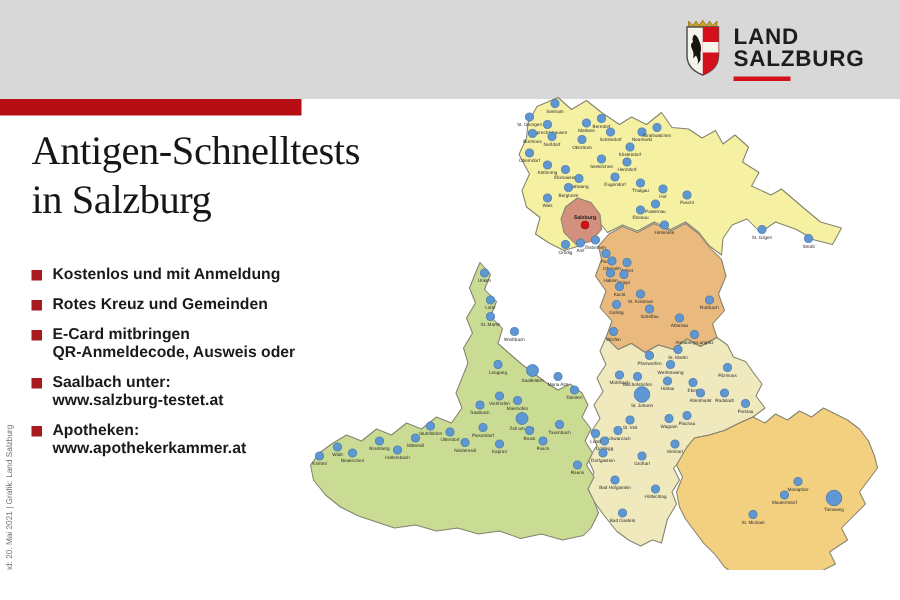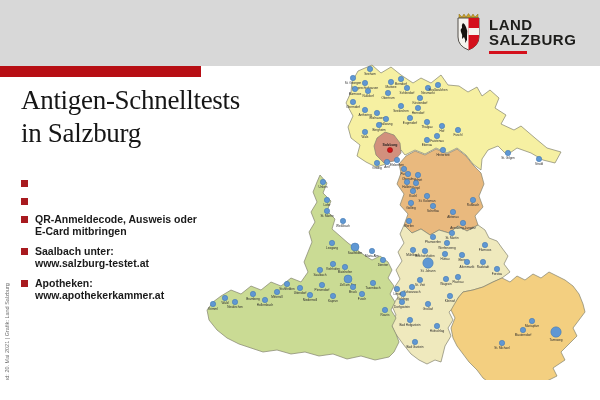--- a/index.html
+++ b/index.html
@@ -55,29 +55,35 @@
   <div class="accent-bar"></div>
 
   <div class="page-title">
     <div>Antigen-Schnelltests</div>
     <div>in Salzburg</div>
   </div>
 
   <div class="bullet-list">
       <div class="bullet-item">
         <span class="bullet-square" style="background: rgb(168, 26, 31);"></span>
-      </div>
-      <div class="bullet-item">
-        <span class="bullet-square" style="background: rgb(168, 26, 31);"></span>
-      </div>
-      <div class="bullet-item">
-        <span class="bullet-square" style="background: rgb(168, 26, 31);"></span>
-        <div class="bullet-text">
+        <div class="bullet-text">
+          <div>Kostenlos und mit Anmeldung</div>
+        </div>
+      </div>
+      <div class="bullet-item">
+        <span class="bullet-square" style="background: rgb(168, 26, 31);"></span>
+        <div class="bullet-text">
+          <div>Rotes Kreuz und Gemeinden</div>
+        </div>
+      </div>
+      <div class="bullet-item">
+        <span class="bullet-square" style="background: rgb(168, 26, 31);"></span>
+        <div class="bullet-text">
+          <div>E-Card mitbringen</div>
           <div>QR-Anmeldecode, Ausweis oder</div>
-          <div>E-Card mitbringen</div>
         </div>
       </div>
       <div class="bullet-item">
         <span class="bullet-square" style="background: rgb(168, 26, 31);"></span>
         <div class="bullet-text">
           <div>Saalbach unter:</div>
           <div>www.salzburg-testet.at</div>
         </div>
       </div>
       <div class="bullet-item">

